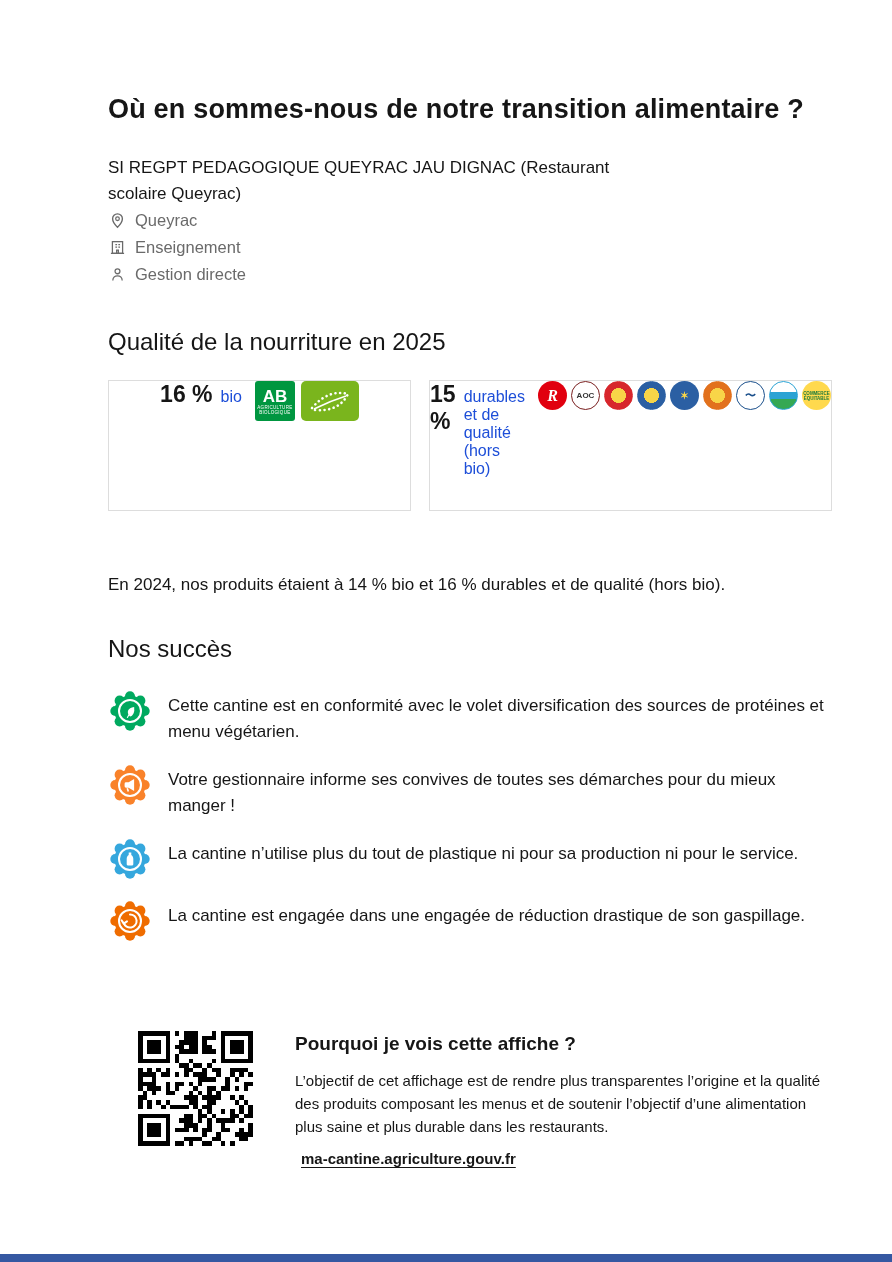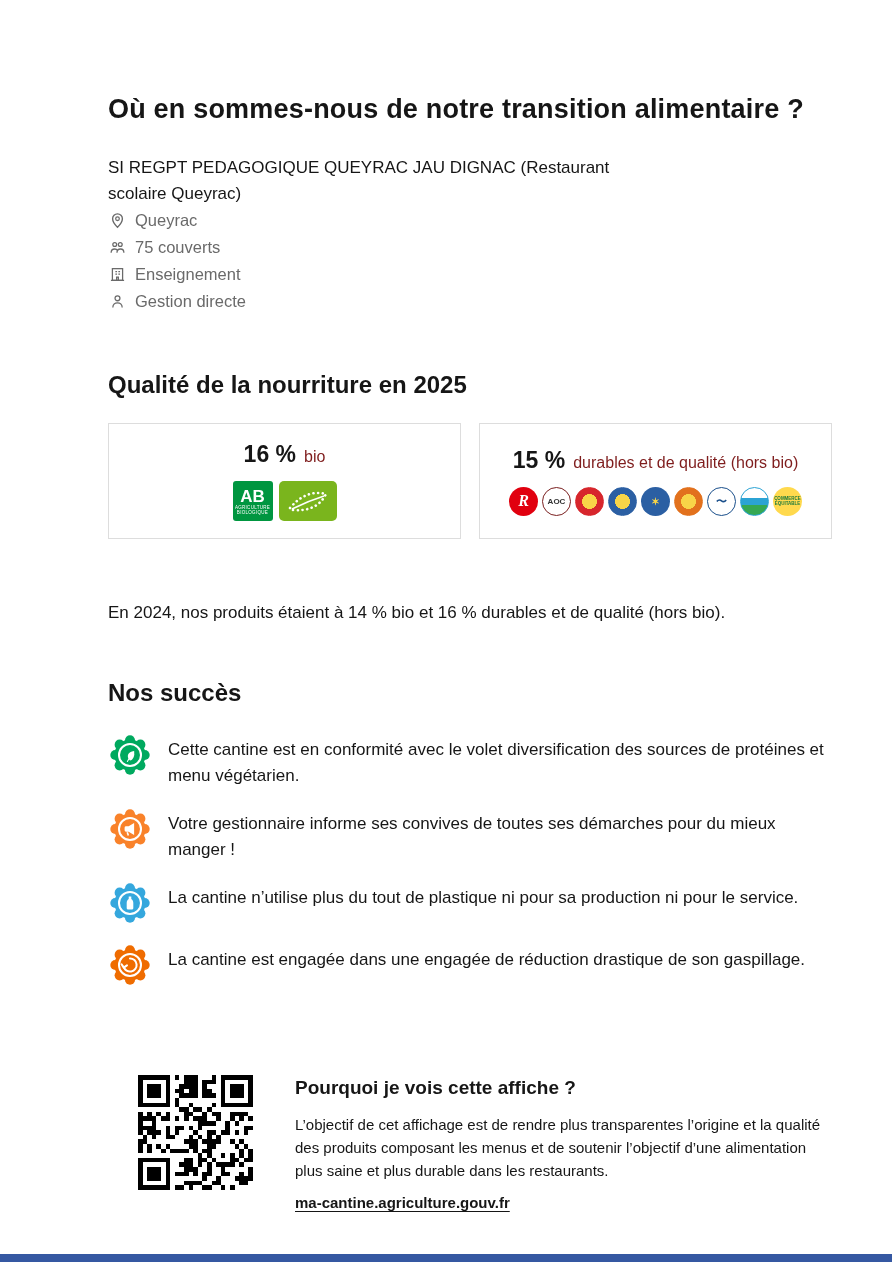--- a/index.html
+++ b/index.html
@@ -9,28 +9,28 @@
 
   .main-title { font-size: 27px; font-weight: 700; padding-top: 94px; letter-spacing: 0.2px; }
 
   .establishment { margin-top: 30px; font-size: 17px; line-height: 26px; max-width: 560px; }
 
   .info-list { margin-top: 0; }
   .info-row { display: flex; align-items: center; gap: 9px; height: 27px; color: #6a6a6a; font-size: 16.5px; }
   .info-icon { width: 18px; height: 18px; display: inline-flex; align-items: center; justify-content: center; }
   .info-icon svg { display: block; }
 
-  .section-heading { font-size: 24px; font-weight: 700; margin-top: 56px; }
+  .section-heading { font-size: 24px; font-weight: 400; margin-top: 40px; }
 
   .cards-row { display: flex; gap: 18px; margin-top: 24px; }
-  .card { flex: 1; border: 1px solid #ddd; height: 116px; display: flex; flex-direction: column;
-          align-items: center; justify-content: center; gap: 13px; }
+  .card { flex: 1; border: 1px solid #ddd; height: 131px; display: flex; flex-direction: row;
+          align-items: flex-start; justify-content: center; gap: 13px; }
   .card-line { display: flex; align-items: baseline; gap: 8px; }
   .card-value { font-size: 23px; font-weight: 700; }
-  .card-label { font-size: 16px; color: #7f1d1d; }
+  .card-label { font-size: 16px; color: #1d4ed8; }
 
   .card-logos { display: flex; align-items: center; gap: 6px; }
 
   
   .ab-logo { width: 40px; height: 40px; background: #009640; display: inline-flex; flex-direction: column;
              align-items: center; justify-content: center; border-radius: 3px; }
   .ab-text { color: #fff; font-weight: 700; font-size: 17px; line-height: 17px; }
   .ab-sub { color: #fff; font-size: 4.5px; text-align: center; line-height: 5px; letter-spacing: 0.3px; }
 
   
@@ -62,21 +62,21 @@
   .badge-blue { color: #35a7dd; }
   .badge-orange2 { color: #ef6c00; }
   .success-text { font-size: 17px; line-height: 26px; max-width: 700px; padding-top: 4px; }
 
   .footer-block { margin-top: 88px; display: flex; gap: 42px; padding-left: 30px; }
   .qr-box { width: 115px; height: 115px; flex: none; }
   .footer-texts { max-width: 560px; }
   .footer-heading { font-size: 19px; font-weight: 700; margin-top: 2px; }
   .footer-body { margin-top: 14px; font-size: 15px; line-height: 23px; }
   .footer-link { display: inline-block; margin-top: 12px; font-size: 15px; font-weight: 700; color: #161616;
-                 text-decoration: underline; text-underline-offset: 3px; }
+                 text-decoration: underline; text-underline-offset: 3px; margin-left: 6px; }
 
   .bottom-bar { position: absolute; left: 0; bottom: 0; width: 100%; height: 8px; background: #3558a2; }
 </style>
 </head>
 <body>
 
 <div class="page">
   <div class="content">
 
     <h1 class="main-title">Où en sommes-nous de notre transition alimentaire ?</h1>
@@ -85,31 +85,20 @@
 
     <div class="info-list">
       <div class="info-row">
         <span class="info-icon">
           <svg width="17" height="17" viewBox="0 0 16 16">
               <path d="M8 1.8a4.6 4.6 0 0 0-4.6 4.6C3.4 9.9 8 14.4 8 14.4s4.6-4.5 4.6-8A4.6 4.6 0 0 0 8 1.8z" fill="none" stroke="#6a6a6a" stroke-width="1.3"></path>
               <circle cx="8" cy="6.3" r="1.7" fill="none" stroke="#6a6a6a" stroke-width="1.2"></circle>
             </svg>
         </span>
         <span class="info-label">Queyrac</span>
-      </div>
-      <div class="info-row">
-        <span class="info-icon">
-          <svg width="17" height="17" viewBox="0 0 16 16" fill="none" stroke="#6a6a6a" stroke-width="1.2">
-              <circle cx="5.4" cy="5.2" r="1.8"></circle>
-              <circle cx="10.6" cy="5.2" r="1.8"></circle>
-              <path d="M2 13c0-2.2 1.5-3.6 3.4-3.6 1.2 0 2.1.5 2.6 1.3"></path>
-              <path d="M7.5 13c0-2.2 1.5-3.6 3.4-3.6S14 10.8 14 13"></path>
-            </svg>
-        </span>
-        <span class="info-label">75 couverts</span>
       </div>
       <div class="info-row">
         <span class="info-icon">
           <svg width="17" height="17" viewBox="0 0 16 16" fill="none" stroke="#6a6a6a" stroke-width="1.2">
               <rect x="3.2" y="2.5" width="9.6" height="11"></rect>
               <path d="M1.8 13.5h12.4M6 5.2h1.6M8.8 5.2h1.6M6 7.7h1.6M8.8 7.7h1.6M7.2 13.5v-3h1.6v3"></path>
             </svg>
         </span>
         <span class="info-label">Enseignement</span>
       </div>

